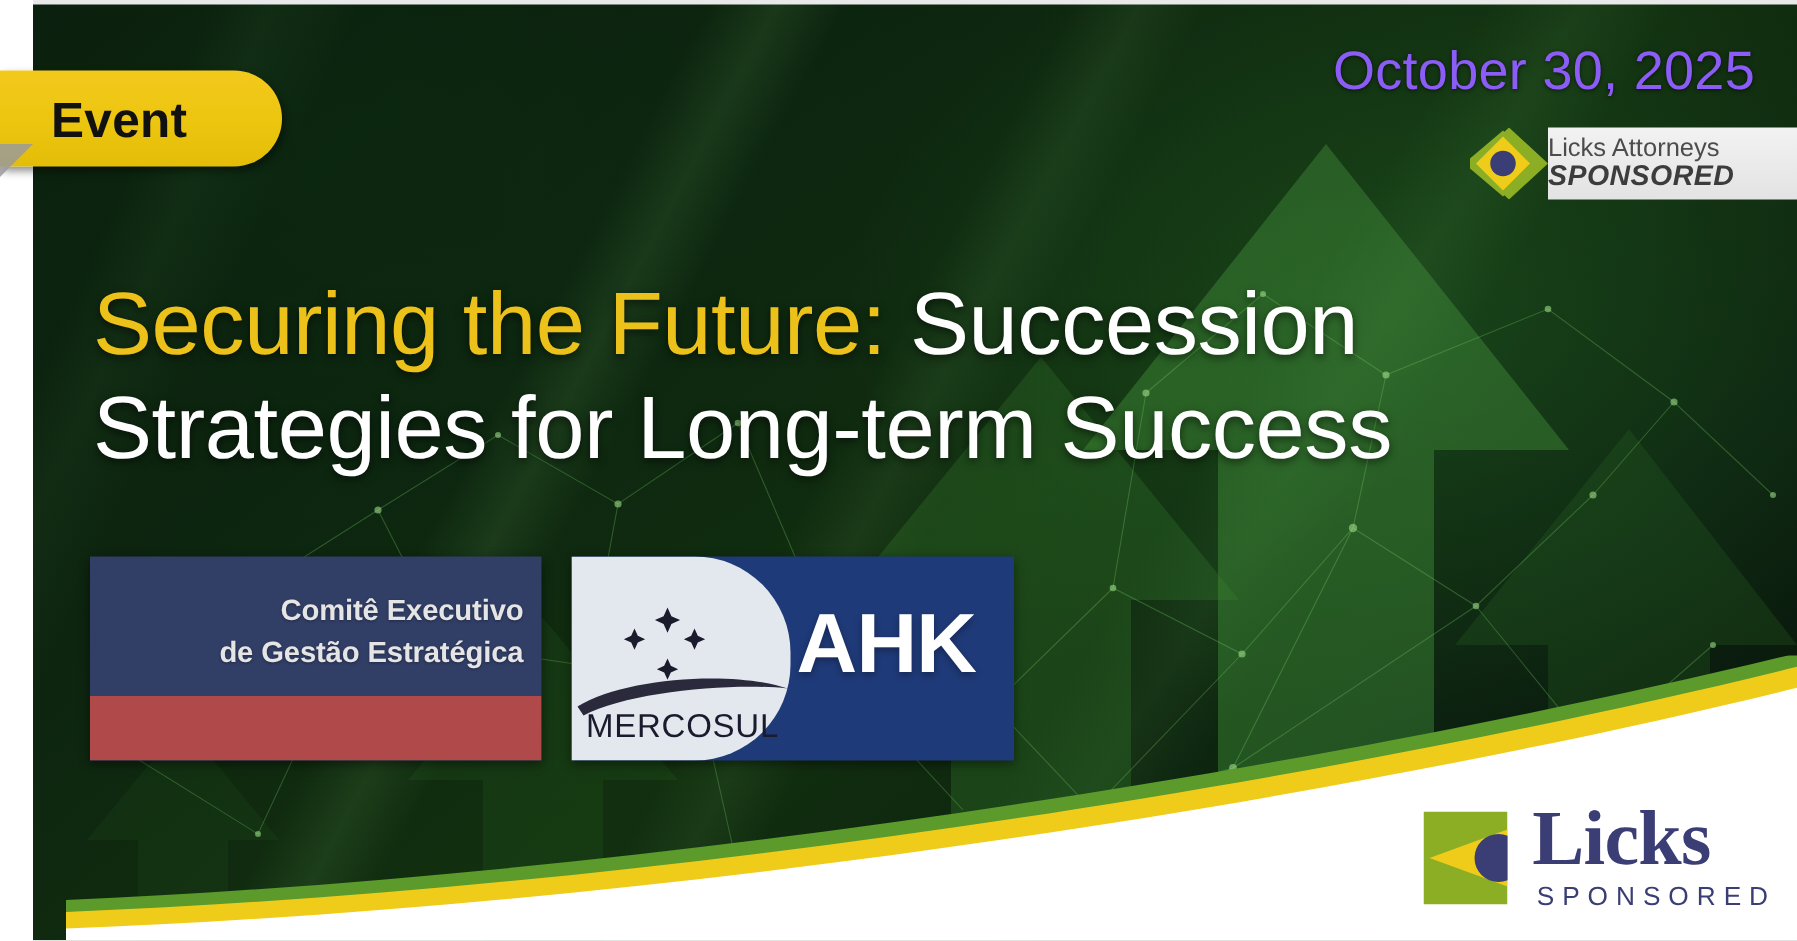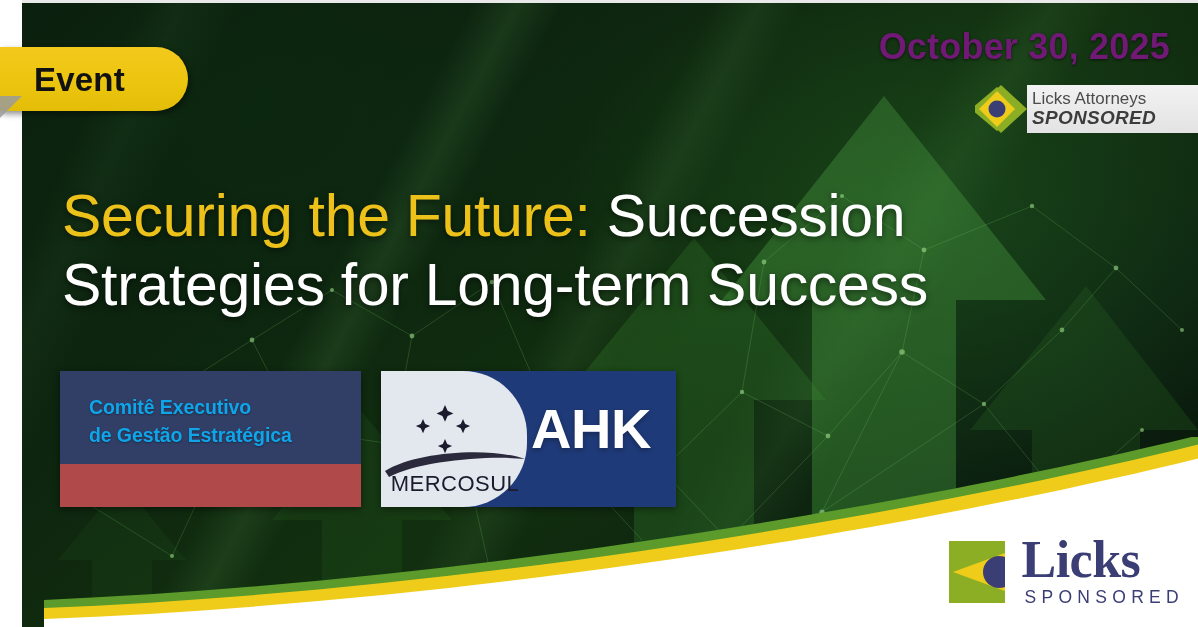--- a/index.html
+++ b/index.html
@@ -91,22 +91,22 @@
     border-left: 22px solid #9a9a9a;
     border-bottom: 22px solid transparent;
     opacity: 0.85;
   }
 
   
   .event-date {
     position: absolute;
     right: 28px; top: 26px;
     font-size: 36px;
-    font-weight: 700;
-    color: #701a75;
+    font-weight: 400;
+    color: #8b5cf6;
     letter-spacing: 0.2px;
     text-shadow: 0 1px 3px rgba(0,0,0,0.6);
     margin-left: 25px;
   }
 
   
   .sponsor-badge {
     position: absolute;
     right: 0; top: 85px;
     height: 48px;
@@ -114,21 +114,21 @@
     align-items: stretch;
   }
   .sponsor-mark {
     width: 52px;
     height: 48px;
     position: relative;
     flex: 0 0 auto;
   }
   .sponsor-strip {
     background: linear-gradient(180deg, #f2f2f2 0%, #e3e3e3 100%);
-    padding: 3px 14px 3px 5px;
+    padding: 3px 14px 3px 0;
     display: flex;
     flex-direction: column;
     justify-content: center;
     min-width: 152px;
   }
   .sponsor-line1 {
     font-size: 17px;
     color: #4c4c4c;
     line-height: 1.05;
   }
@@ -162,26 +162,27 @@
     left: 60px; top: 371px;
     width: 301px; height: 136px;
     background: #313e66;
     box-shadow: 0 2px 7px rgba(0,0,0,0.45);
     overflow: hidden;
   }
   .cege-text {
     position: absolute;
     left: 29px; top: 22px;
     width: 260px;
-    color: #0ea5e9;
+    color: #e5e5e5;
     font-size: 19.5px;
     font-weight: 700;
     line-height: 1.45;
     letter-spacing: -0.1px;
     text-shadow: 0 1px 2px rgba(0,0,0,0.35);
+    text-align: right;
   }
   .cege-bar {
     position: absolute;
     left: 0; bottom: 0;
     width: 301px; height: 43px;
     background: #b04a4a;
   }
 
   .logo-ahk {
     position: absolute;

